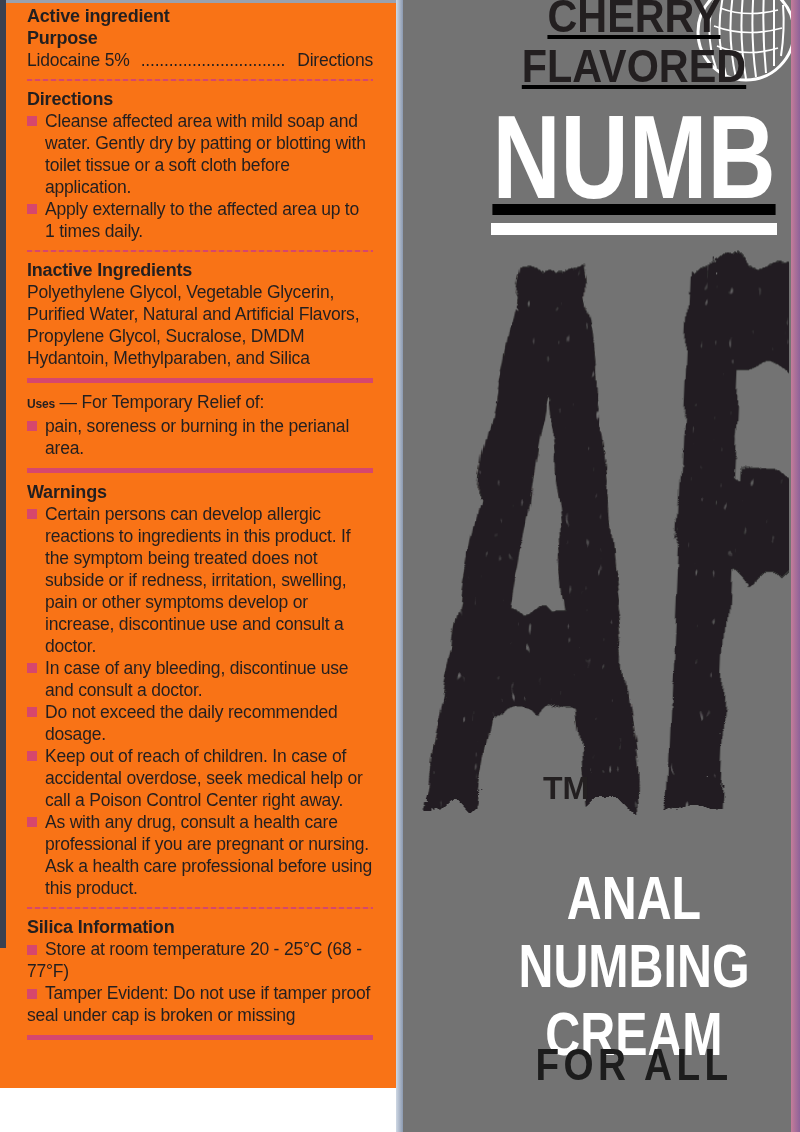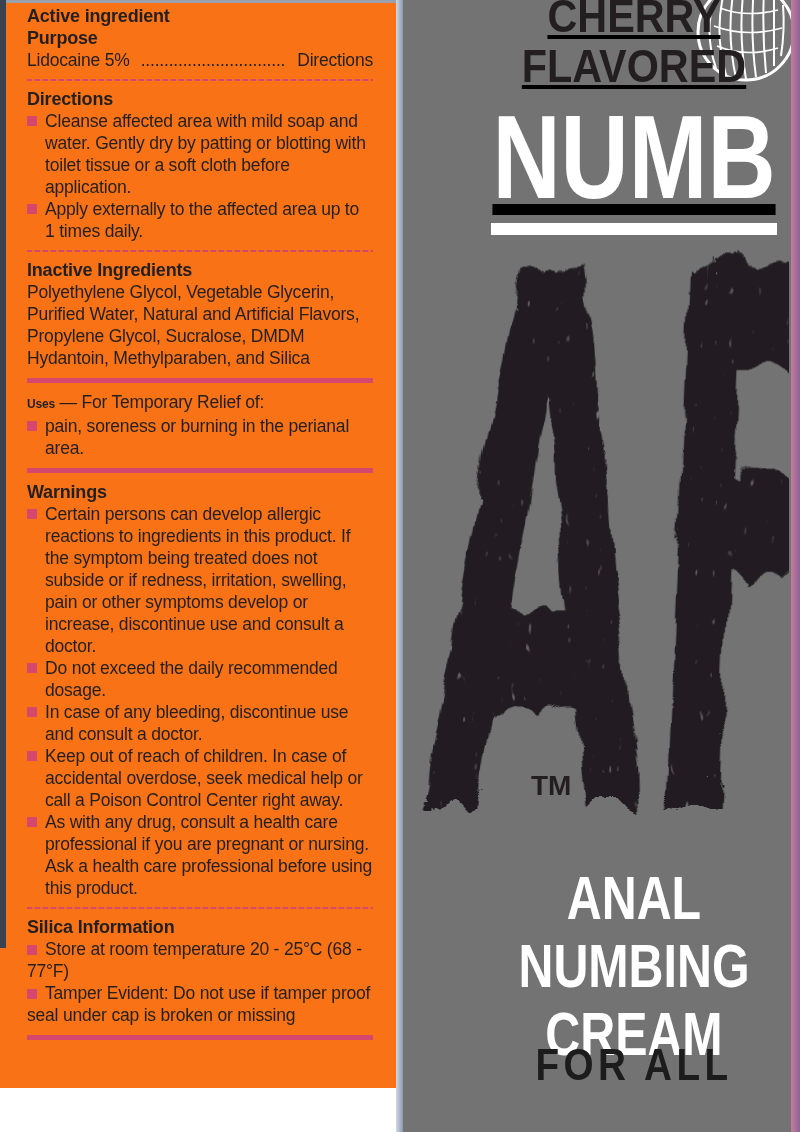--- a/index.html
+++ b/index.html
@@ -29,21 +29,21 @@
   .panel-right{position:absolute;left:403px;top:0;width:462px;height:1132px;
                background:#737373;overflow:hidden;text-decoration:underline;}
   .edge-right{position:absolute;left:791px;top:0;width:9px;height:1132px;
               background:linear-gradient(90deg,#c57d9a,#8d6298);}
   .flavor{margin-top:-9px;text-align:center;color:#231f20;font-weight:bold;
           font-size:47px;line-height:50px;transform:scaleX(.88);}
   .numb{margin-top:14px;text-align:center;color:#ffffff;font-weight:bold;
         font-size:118px;line-height:104px;transform:scaleX(.80);}
   .bar{width:286px;height:12px;background:#ffffff;margin:14px auto 0;}
   .af-wrap{position:absolute;left:2px;top:248px;width:384px;height:570px;}
-  .tm{position:absolute;left:128px;top:770px;color:#231f20;font-weight:bold;font-size:28px;}
+  .tm{position:absolute;left:140px;top:770px;color:#231f20;font-weight:bold;font-size:32px;}
   .product{position:absolute;left:0;top:864px;width:100%;text-align:center;color:#ffffff;
            font-weight:bold;font-size:62px;line-height:68px;transform:scaleX(.78);}
   .tagline{position:absolute;left:0;top:1040px;width:100%;text-align:center;color:#1c1c1c;
            font-weight:bold;font-size:44px;letter-spacing:5px;transform:scaleX(.88);}
   .cherry{position:absolute;left:281px;top:-22px;}
 </style>
 </head>
 <body>
 
 <div id="stage">
@@ -88,25 +88,25 @@
 
       <div class="rule-thick"></div>
 
       <div class="h">Warnings</div>
       <div class="bullet">
         <span class="sq"></span>
         <span>Certain persons can develop allergic reactions to ingredients in this product. If the symptom being treated does not subside or if redness, irritation, swelling, pain or other symptoms develop or increase, discontinue use and consult a doctor.</span>
       </div>
       <div class="bullet">
         <span class="sq"></span>
-        <span>Do not exceed the daily recommended dosage.</span>
+        <span>In case of any bleeding, discontinue use and consult a doctor.</span>
       </div>
       <div class="bullet">
         <span class="sq"></span>
-        <span>In case of any bleeding, discontinue use and consult a doctor.</span>
+        <span>Do not exceed the daily recommended dosage.</span>
       </div>
       <div class="bullet">
         <span class="sq"></span>
         <span>Keep out of reach of children. In case of accidental overdose, seek medical help or call a Poison Control Center right away.</span>
       </div>
       <div class="bullet">
         <span class="sq"></span>
         <span>As with any drug, consult a health care professional if you are pregnant or nursing. Ask a health care professional before using this product.</span>
       </div>
 

